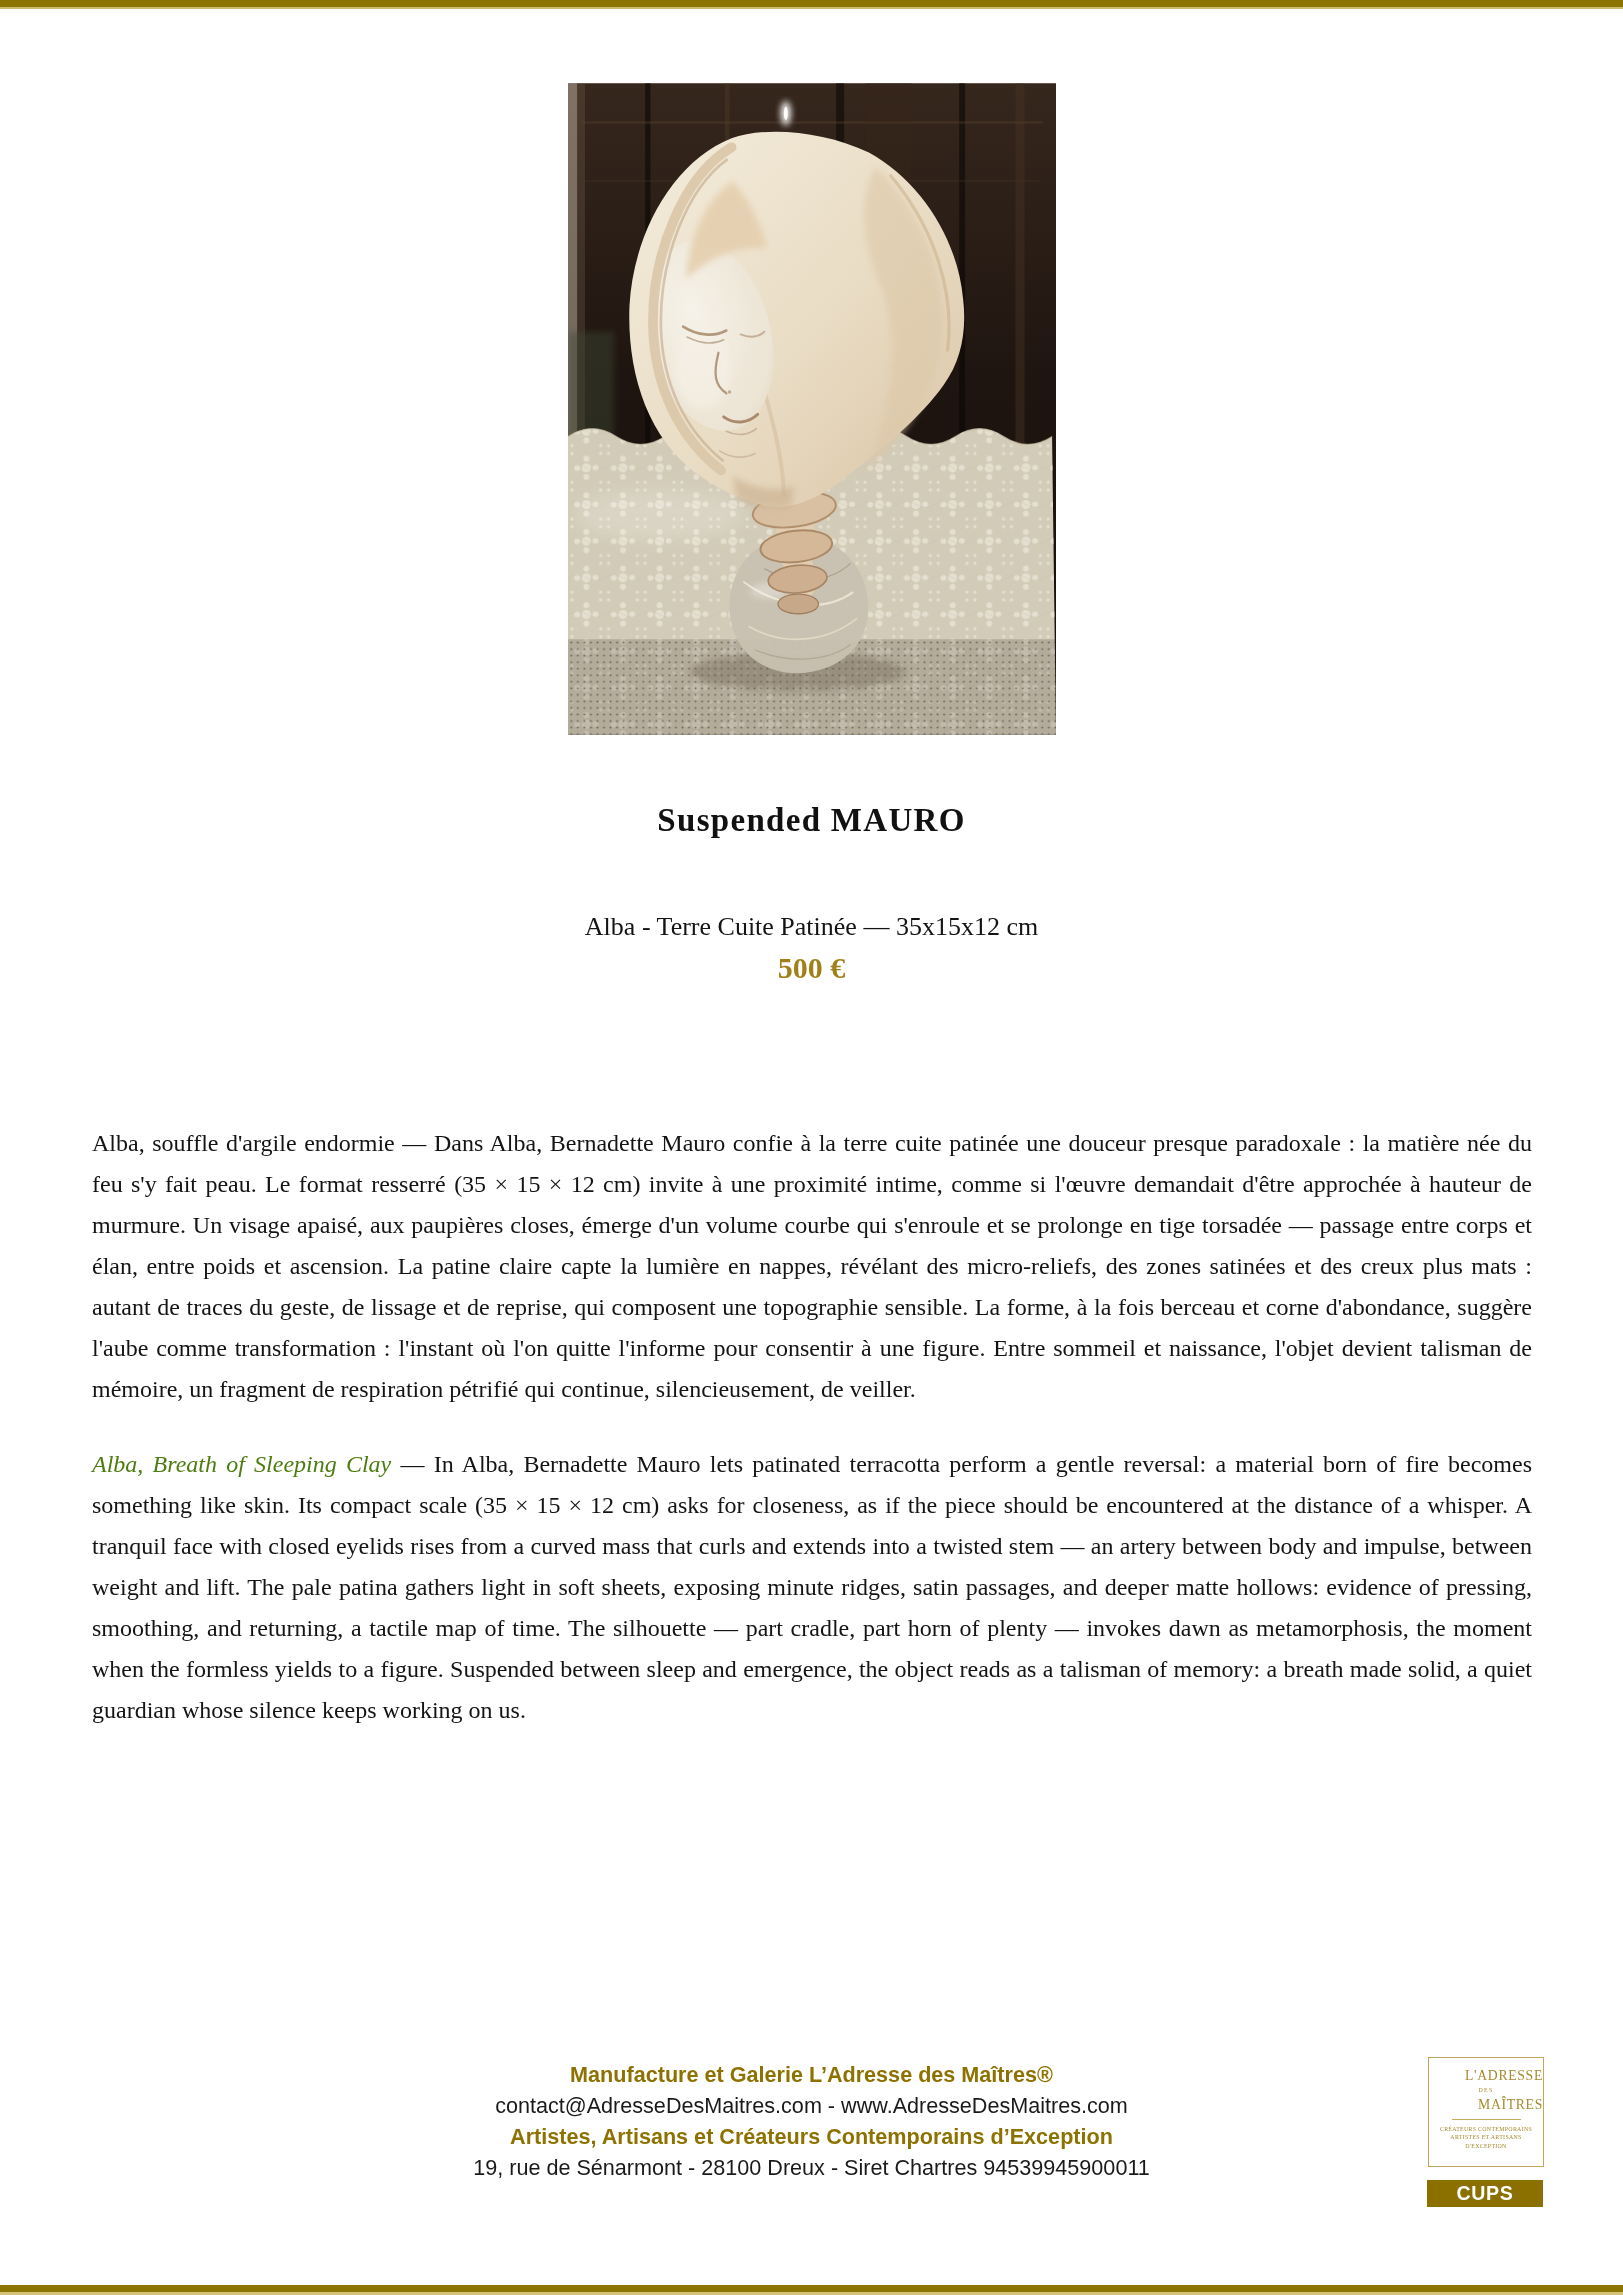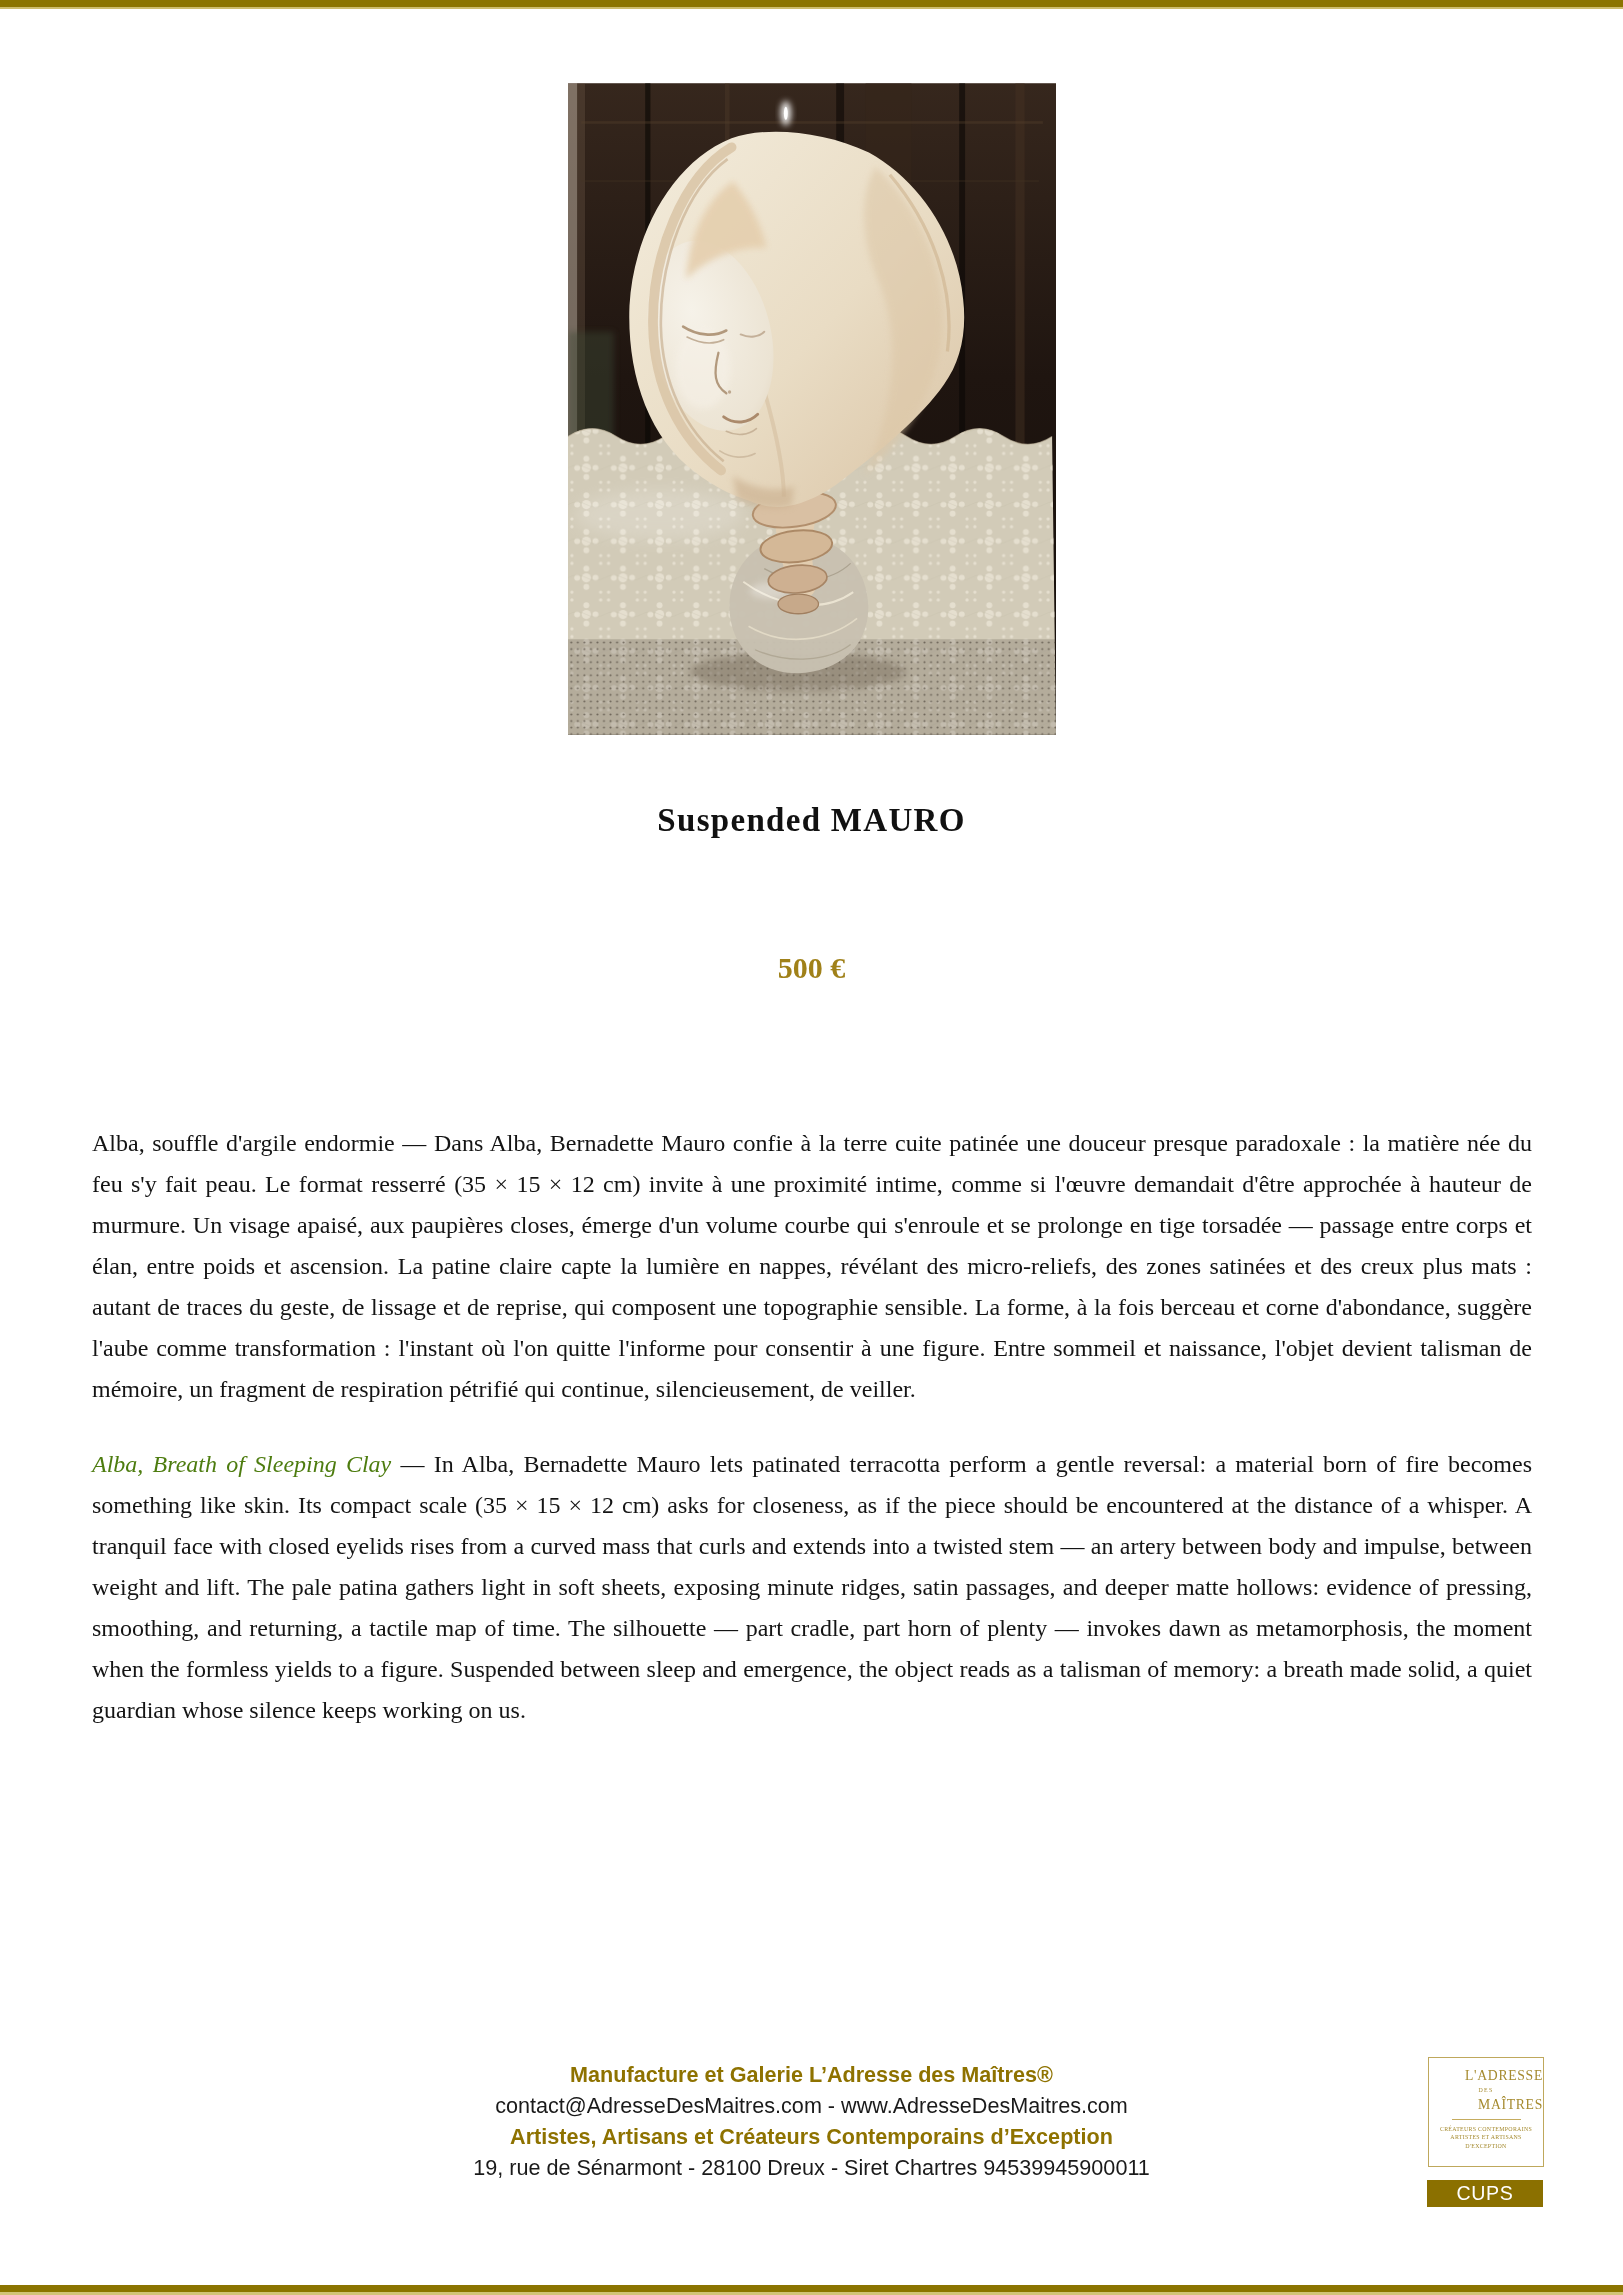--- a/index.html
+++ b/index.html
@@ -33,21 +33,21 @@
   .logo-box{position:absolute;left:1428px;top:2057px;width:116px;height:110px;box-sizing:border-box;
             border:1.3px solid #bfa85c;background:#ffffff;text-align:center;color:#a58a2e;
             font-family:"Liberation Serif", serif;padding-top:9.8px;}
   .logo-top,.logo-bottom{font-size:13.7px;letter-spacing:0.7px;line-height:15.7px;text-align:right;}
   .logo-mid{font-size:5.9px;letter-spacing:1.3px;line-height:8.5px;margin-top:2px;}
   .logo-bottom{margin-top:3px;}
   .logo-divider{width:69px;height:0;border-top:1.3px solid #c5ac5e;margin:5.9px auto 5.2px auto;}
   .logo-tag{font-size:5.9px;letter-spacing:0.3px;line-height:8.5px;color:#a58a2e;}
 
   .cups-badge{position:absolute;left:1427px;top:2180px;width:116px;height:27px;background:#8b7000;
-              color:#ffffff;font-family:"Liberation Sans", sans-serif;font-weight:normal;font-size:19.6px;
+              color:#ffffff;font-family:"Liberation Sans", sans-serif;font-weight:bold;font-size:19.6px;
               display:flex;align-items:center;justify-content:center;letter-spacing:0.7px;}
 
   .bottom-bar{position:absolute;left:0;bottom:2.6px;width:100%;height:7.2px;background:#8b7400;}
   .bottom-bar-light{position:absolute;left:0;bottom:0;width:100%;height:2.6px;background:#d2c379;}
 </style>
 </head>
 <body>
 
 <div class="page">
 
@@ -157,20 +157,21 @@
           <path d="M238,510 C254,522 276,520 290,506" stroke="#ab8a6c" stroke-width="4.5"></path>
           <path d="M242,532 C258,540 276,538 288,528" stroke-width="2.5" opacity="0.6"></path>
           <path d="M232,562 C250,574 270,574 286,566" stroke-width="2.5" opacity="0.45"></path>
         </g>
         <path d="M252,600 C282,620 320,626 346,616 L342,646 C314,654 280,648 258,634 Z" fill="#c9ae8d" opacity="0.6" filter="url(#soft)"></path>
       </g>
     </svg>
   </div>
 
   <div class="artist">Suspended MAURO</div>
+  <div class="subtitle">Alba - Terre Cuite Patinée — 35x15x12 cm</div>
   <div class="price">500 €</div>
 
   <div class="body-copy">
     <p class="para">Alba, souffle d'argile endormie — Dans Alba, Bernadette Mauro confie à la terre cuite patinée une douceur presque paradoxale : la matière née du feu s'y fait peau. Le format resserré (35 × 15 × 12 cm) invite à une proximité intime, comme si l'œuvre demandait d'être approchée à hauteur de murmure. Un visage apaisé, aux paupières closes, émerge d'un volume courbe qui s'enroule et se prolonge en tige torsadée — passage entre corps et élan, entre poids et ascension. La patine claire capte la lumière en nappes, révélant des micro-reliefs, des zones satinées et des creux plus mats : autant de traces du geste, de lissage et de reprise, qui composent une topographie sensible. La forme, à la fois berceau et corne d'abondance, suggère l'aube comme transformation : l'instant où l'on quitte l'informe pour consentir à une figure. Entre sommeil et naissance, l'objet devient talisman de mémoire, un fragment de respiration pétrifié qui continue, silencieusement, de veiller.</p>
     <p class="para"><span class="lead">Alba, Breath of Sleeping Clay</span><span> — In Alba, Bernadette Mauro lets patinated terracotta perform a gentle reversal: a material born of fire becomes something like skin. Its compact scale (35 × 15 × 12 cm) asks for closeness, as if the piece should be encountered at the distance of a whisper. A tranquil face with closed eyelids rises from a curved mass that curls and extends into a twisted stem — an artery between body and impulse, between weight and lift. The pale patina gathers light in soft sheets, exposing minute ridges, satin passages, and deeper matte hollows: evidence of pressing, smoothing, and returning, a tactile map of time. The silhouette — part cradle, part horn of plenty — invokes dawn as metamorphosis, the moment when the formless yields to a figure. Suspended between sleep and emergence, the object reads as a talisman of memory: a breath made solid, a quiet guardian whose silence keeps working on us.</span></p>
   </div>
 
   <div class="footer">
     <div class="f-line f-gold">Manufacture et Galerie L’Adresse des Maîtres®</div>
     <div class="f-line">contact@AdresseDesMaitres.com - www.AdresseDesMaitres.com</div>

